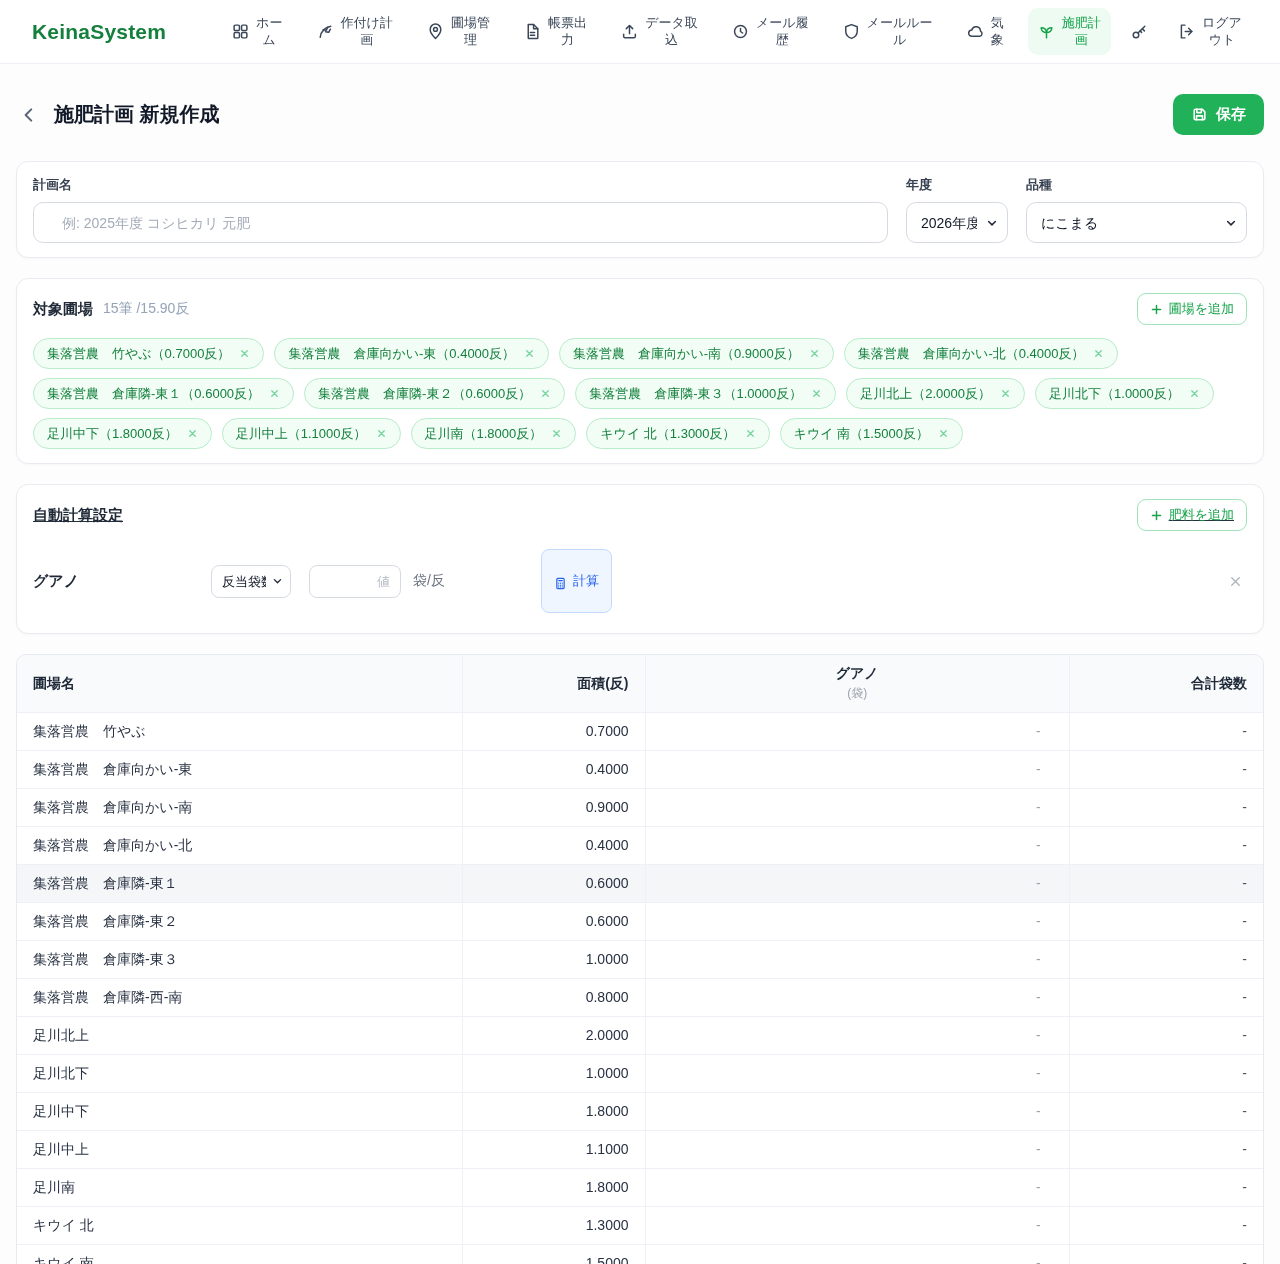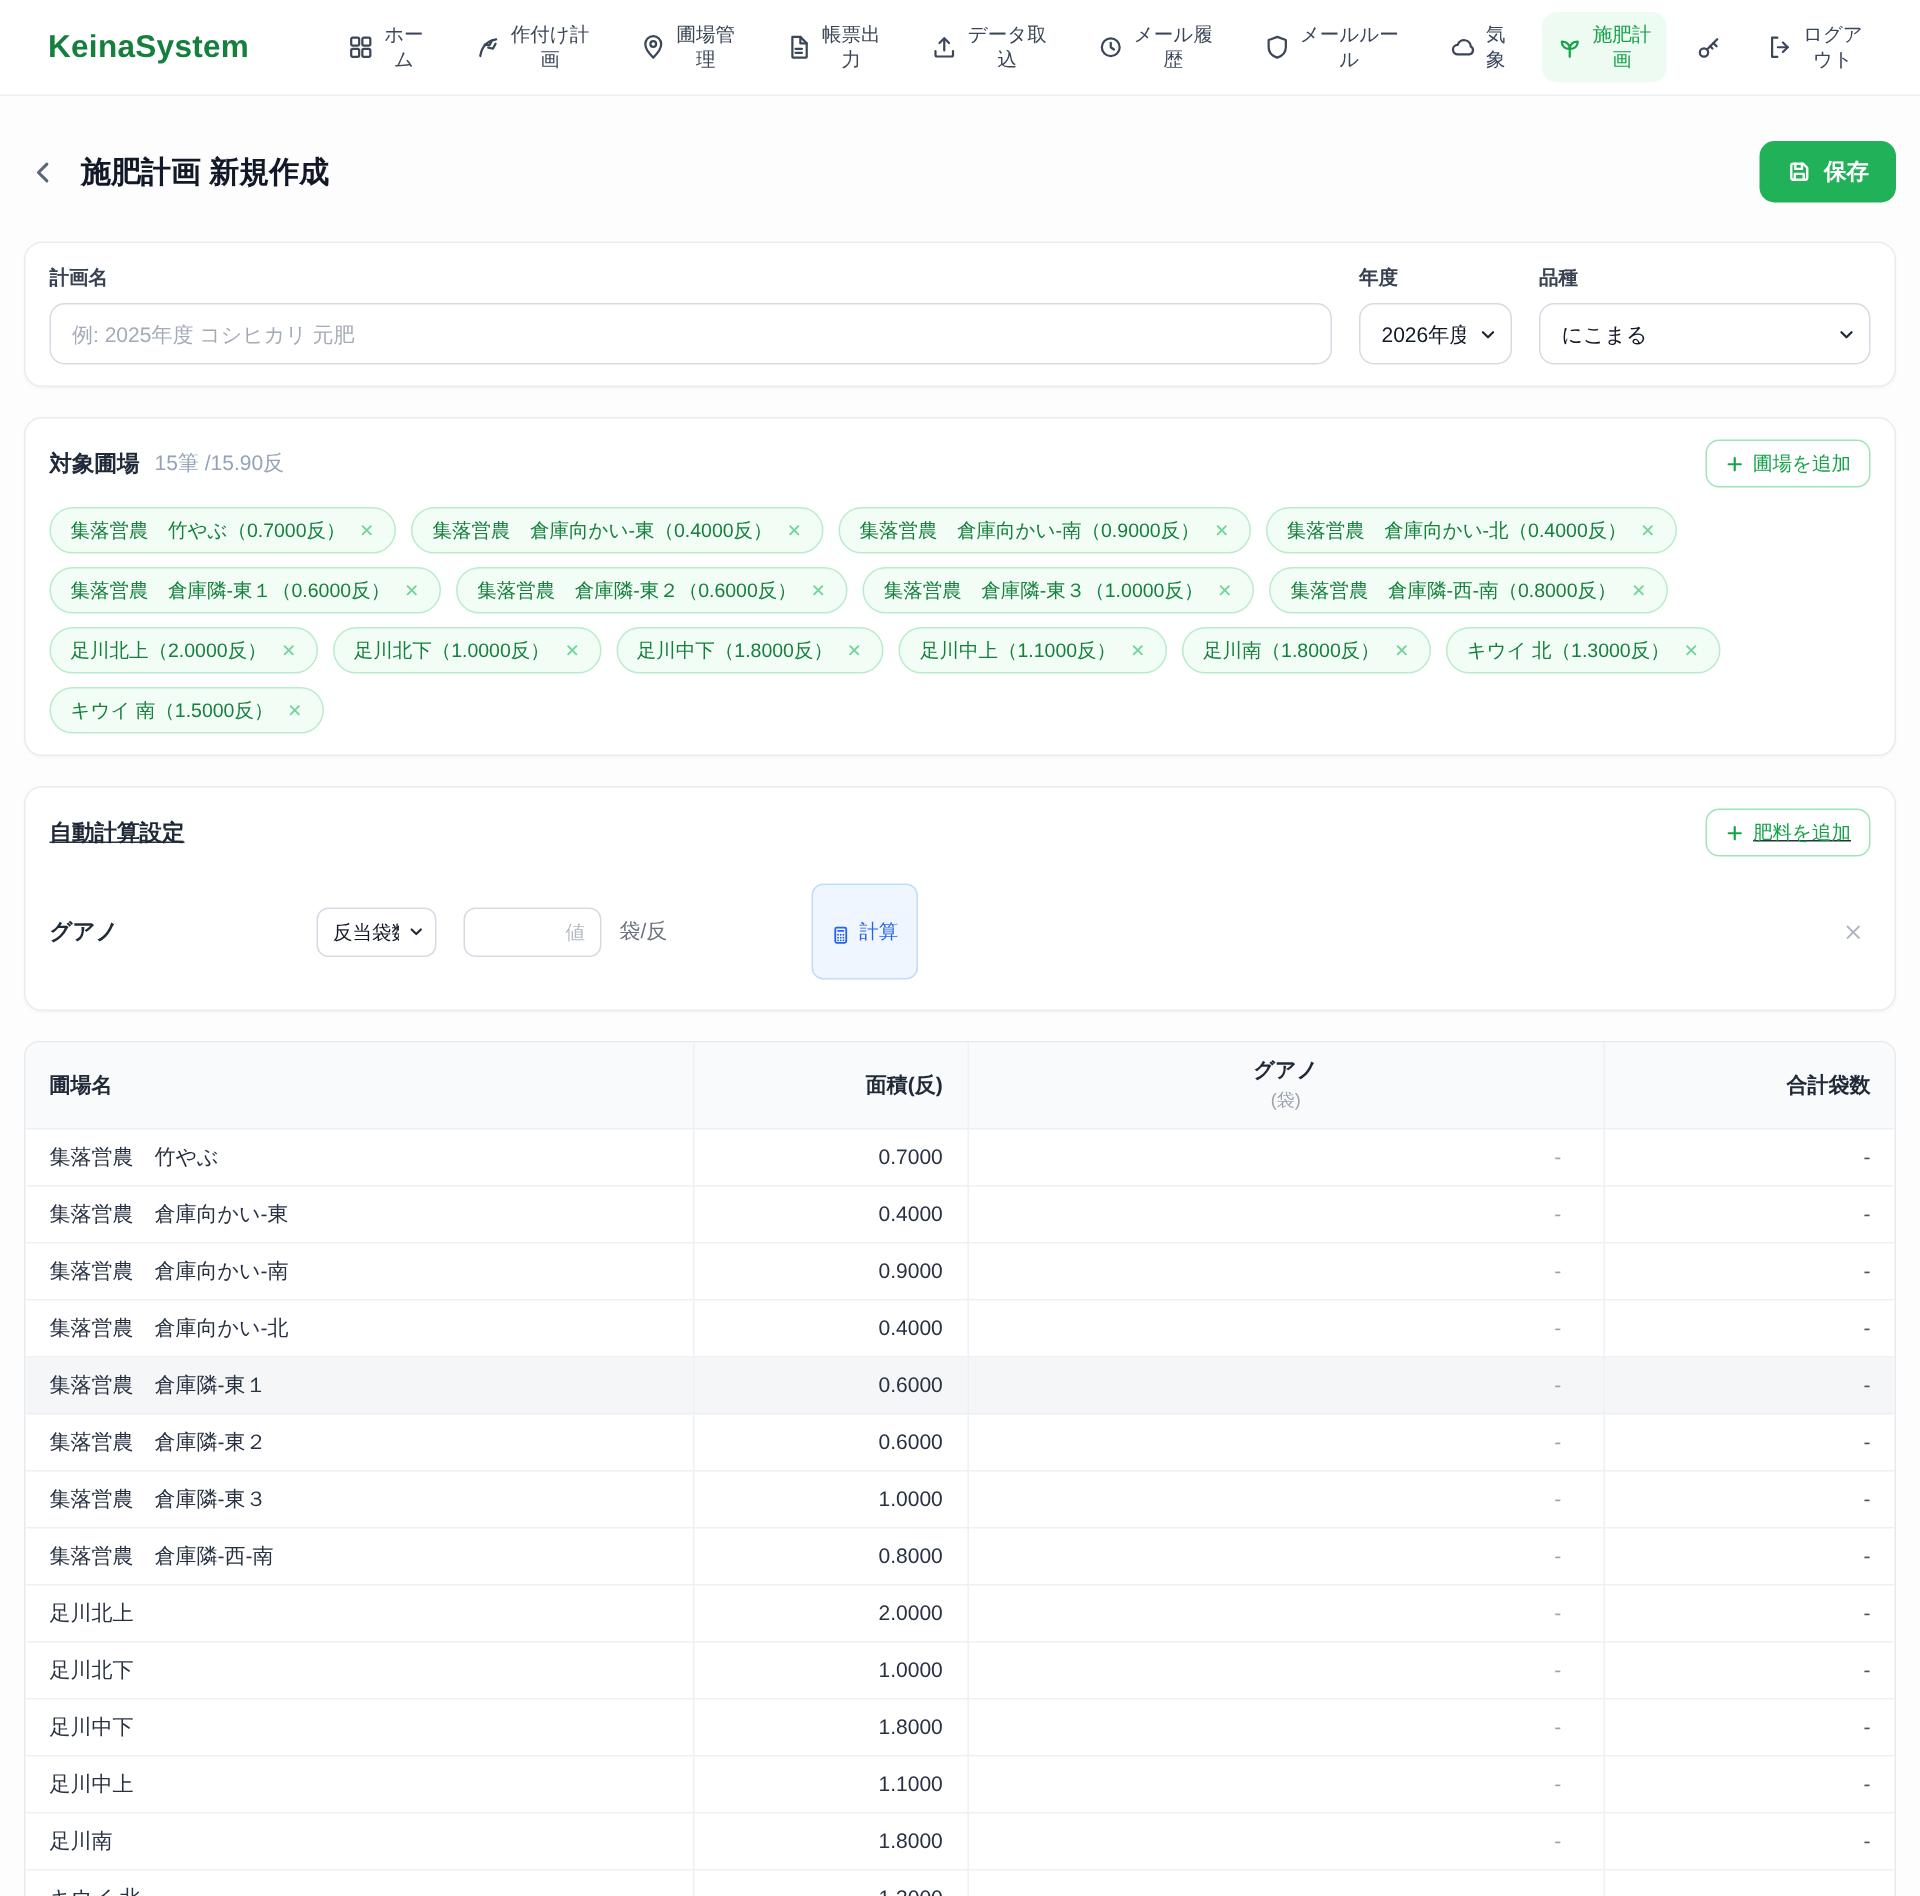--- a/index.html
+++ b/index.html
@@ -52,21 +52,21 @@
     background: #fff; border: 1px solid #e8ecf1; border-radius: 12px;
     margin: 0 16px 20px; padding: 14px 16px;
     box-shadow: 0 1px 2px rgba(16,24,40,.03);
   }
   .field-label { font-size: 13px; font-weight: 600; color: #374151; margin-bottom: 8px; }
   .form-row { display: flex; gap: 18px; }
   .form-group { display: flex; flex-direction: column; }
   .grow { flex: 1; }
   .text-input {
     height: 41px; border: 1px solid #d6dbe3; border-radius: 10px;
-    padding: 0 14px; font-size: 14px; color: #111827; background: #fff;
+    padding: 0 28px; font-size: 14px; color: #111827; background: #fff;
     font-family: inherit; width: 100%;
   }
   .text-input::placeholder { color: #a4abb8; }
   .select-wrap { position: relative; }
   .select {
     appearance: none; -webkit-appearance: none;
     height: 41px; border: 1px solid #d6dbe3; border-radius: 10px;
     background: #fff; font-size: 14px; color: #111827;
     padding: 0 30px 0 14px; font-family: inherit; width: 100%; cursor: pointer;
   }
@@ -380,28 +380,20 @@
         </span>
         <span class="tag">
           <span>集落営農　倉庫隣-東３（1.0000反）</span>
           <span class="tag-x">
             <svg width="11" height="11" viewBox="0 0 16 16" fill="none" stroke="currentColor" stroke-width="1.8" stroke-linecap="round">
               <path d="M4 4l8 8M12 4l-8 8"></path>
             </svg>
           </span>
         </span>
         <span class="tag">
-          <span>集落営農　倉庫隣-西-南（0.8000反）</span>
-          <span class="tag-x">
-            <svg width="11" height="11" viewBox="0 0 16 16" fill="none" stroke="currentColor" stroke-width="1.8" stroke-linecap="round">
-              <path d="M4 4l8 8M12 4l-8 8"></path>
-            </svg>
-          </span>
-        </span>
-        <span class="tag">
           <span>足川北上（2.0000反）</span>
           <span class="tag-x">
             <svg width="11" height="11" viewBox="0 0 16 16" fill="none" stroke="currentColor" stroke-width="1.8" stroke-linecap="round">
               <path d="M4 4l8 8M12 4l-8 8"></path>
             </svg>
           </span>
         </span>
         <span class="tag">
           <span>足川北下（1.0000反）</span>
           <span class="tag-x">

